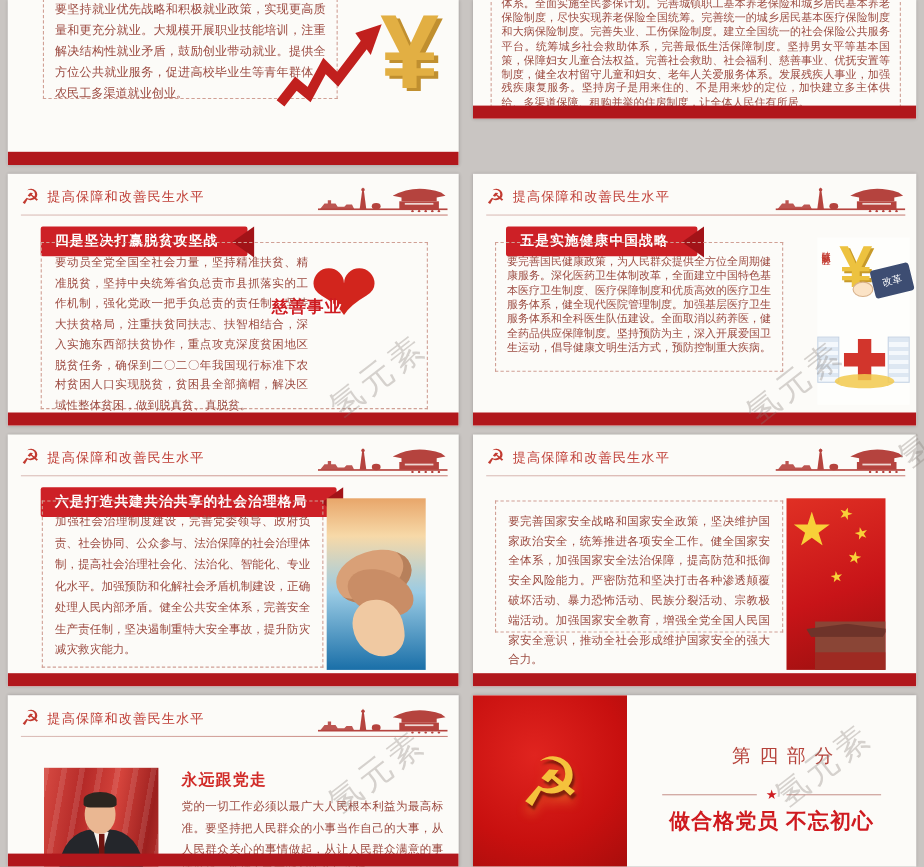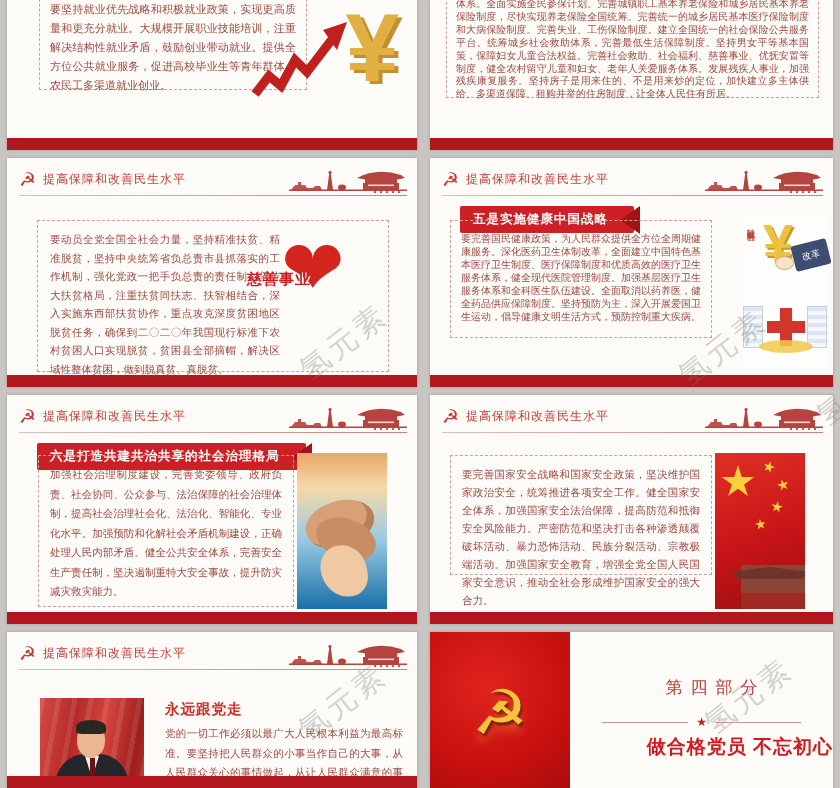--- a/index.html
+++ b/index.html
@@ -98,21 +98,21 @@
   
   .sec-panel{position:absolute;left:0;top:0;bottom:0;width:140px;
     background:radial-gradient(circle at 40% 35%,#e0241f 0%,#c8100f 60%,#a80d0c 100%);}
   .sec-emblem{position:absolute;left:0;right:0;top:50px;text-align:center;font-size:62px;line-height:62px;
     color:#f5c23c;text-shadow:2px 3px 2px rgba(90,20,5,.7),0 8px 10px rgba(255,200,60,.35);}
   .sec-part{position:absolute;left:140px;right:0;top:44px;text-align:center;
     font-family:"Liberation Serif","DejaVu Serif",serif;font-size:17px;color:#b5423a;letter-spacing:8px;padding-left:28px;}
   .sec-divider{position:absolute;left:172px;right:32px;top:84px;display:flex;align-items:center;}
   .sec-divider .dline{flex:1;height:1px;background:#c99892;}
   .sec-divider .dstar{color:#ce1b20;font-size:12px;padding:0 8px;line-height:1;}
-  .sec-slogan1{position:absolute;left:140px;right:0;top:102px;text-align:right;font-size:19px;
+  .sec-slogan1{position:absolute;left:140px;right:0;top:102px;text-align:center;font-size:19px;
     font-weight:bold;color:#cf1a1f;letter-spacing:1px;}
   .sec-slogan2{position:absolute;left:140px;right:0;top:128px;text-align:center;font-size:19px;
     font-weight:bold;color:#cf1a1f;letter-spacing:2px;}
 </style>
 </head>
 <body>
 
 <div class="slide" style="left:7px;top:0;width:410px;height:150px;">
   <div class="tbox cut" style="left:32px;right:110px;top:-6px;height:96px;font-size:11px;line-height:19px;padding:6px 10px;">
     <span>要坚持就业优先战略和积极就业政策，实现更高质量和更充分就业。大规模开展职业技能培训，注重解决结构性就业矛盾，鼓励创业带动就业。提供全方位公共就业服务，促进高校毕业生等青年群体、农民工多渠道就业创业。</span>
@@ -120,21 +120,21 @@
   <div class="yuan-art">
     <span class="yuan-glyph">¥</span>
     <svg class="yuan-arrow" width="120" height="92" viewBox="0 0 120 92">
       <polyline points="4,80 18,62 30,72 44,46 56,58 82,24" fill="none" stroke="#c1201e" stroke-width="9"></polyline>
       <polygon points="72,16 96,8 86,36" fill="#c1201e"></polygon>
     </svg>
   </div>
   <div class="footer-bar"></div>
 </div>
 
-<div class="slide" style="left:430px;top:0;width:403px;height:150px;">
+<div class="slide" style="left:430px;top:0;width:403px;height:108px;">
   <div class="tbox cut" style="left:16px;right:14px;top:-8px;height:106px;font-size:10px;line-height:12.9px;padding:6px 9px;">
     <span>体系。全面实施全民参保计划。完善城镇职工基本养老保险和城乡居民基本养老保险制度，尽快实现养老保险全国统筹。完善统一的城乡居民基本医疗保险制度和大病保险制度。完善失业、工伤保险制度。建立全国统一的社会保险公共服务平台。统筹城乡社会救助体系，完善最低生活保障制度。坚持男女平等基本国策，保障妇女儿童合法权益。完善社会救助、社会福利、慈善事业、优抚安置等制度，健全农村留守儿童和妇女、老年人关爱服务体系。发展残疾人事业，加强残疾康复服务。坚持房子是用来住的、不是用来炒的定位，加快建立多主体供给、多渠道保障、租购并举的住房制度，让全体人民住有所居。</span>
   </div>
   <div class="footer-bar"></div>
 </div>
 
 <div class="slide" style="left:7px;top:158px;width:410px;height:229px;">
   <div class="hdr">
     <span class="emblem">☭</span>
     <span class="htitle">提高保障和改善民生水平</span>
@@ -148,20 +148,23 @@
       <rect x="74" y="18" width="36" height="7" fill="#b5433e"></rect>
       <rect x="79" y="19.5" width="26" height="1.6" fill="#fcfbf8" opacity=".8"></rect>
       <circle cx="86" cy="27" r="1.1" fill="#b5433e"></circle>
         <circle cx="92" cy="27" r="1.1" fill="#b5433e"></circle>
       <circle cx="98" cy="27" r="1.1" fill="#b5433e"></circle>
         <circle cx="104" cy="27" r="1.1" fill="#b5433e"></circle>
       <circle cx="110" cy="27" r="1.1" fill="#b5433e"></circle>
     </svg>
   </div>
   <div class="hdr-line"></div>
+  <div class="ribbon">
+    <span>四是坚决打赢脱贫攻坚战</span>
+  </div>
   <div class="tbox" style="left:30px;right:28px;top:62px;height:152px;font-size:10.5px;line-height:18.5px;padding:9px 108px 9px 12px;">
     <span>要动员全党全国全社会力量，坚持精准扶贫、精准脱贫，坚持中央统筹省负总责市县抓落实的工作机制，强化党政一把手负总责的责任制，坚持大扶贫格局，注重扶贫同扶志、扶智相结合，深入实施东西部扶贫协作，重点攻克深度贫困地区脱贫任务，确保到二〇二〇年我国现行标准下农村贫困人口实现脱贫，贫困县全部摘帽，解决区域性整体贫困，做到脱真贫、真脱贫。</span>
   </div>
   <div class="heart-art">
     <span class="heart-glyph">❤</span>
     <span class="heart-label">慈善事业</span>
   </div>
   <div class="footer-bar"></div>
 </div>
 

